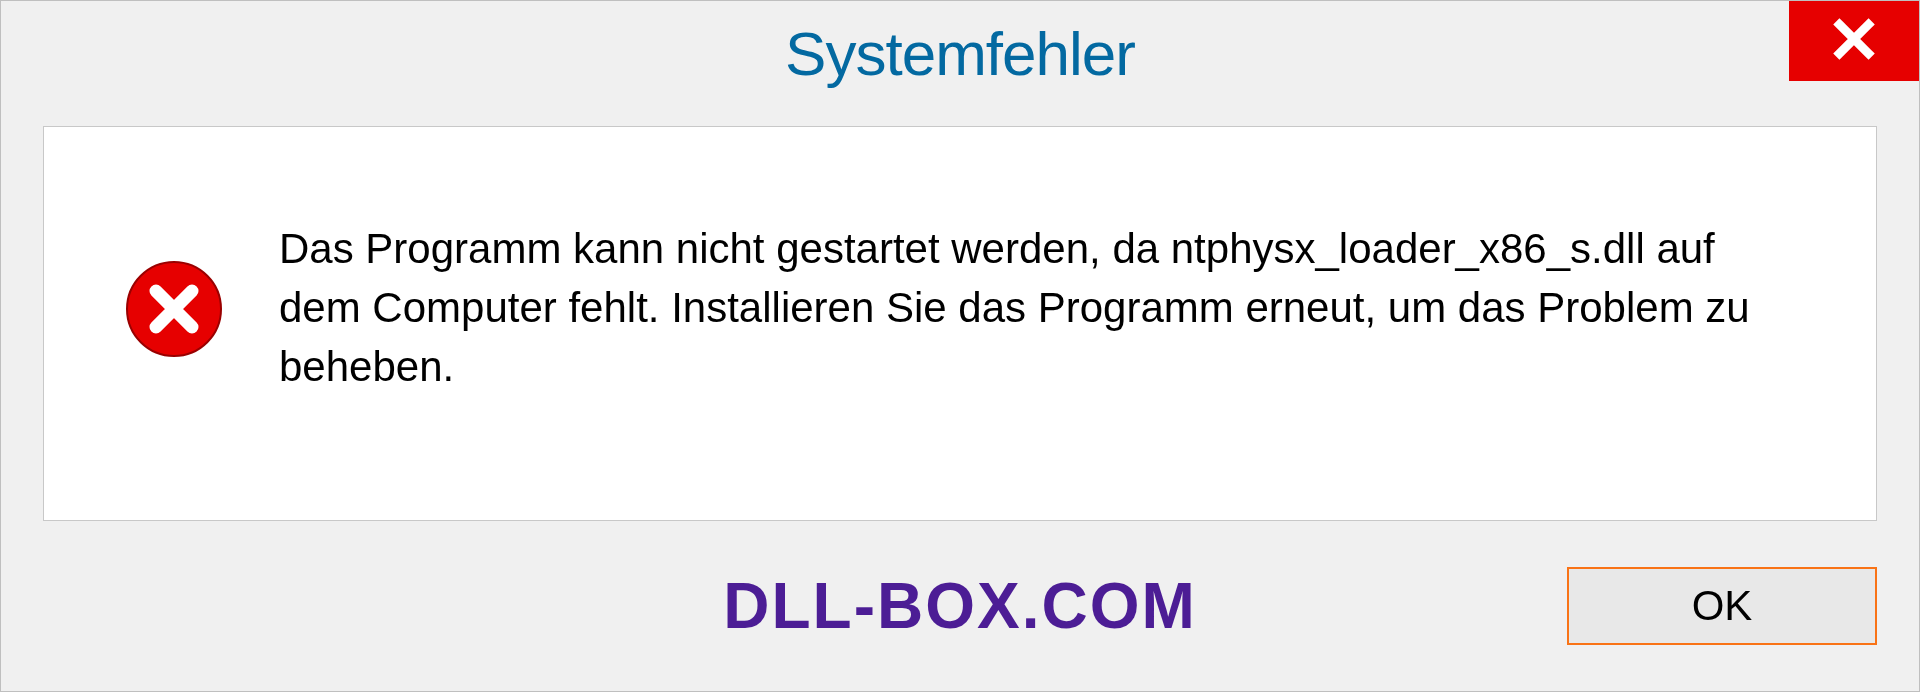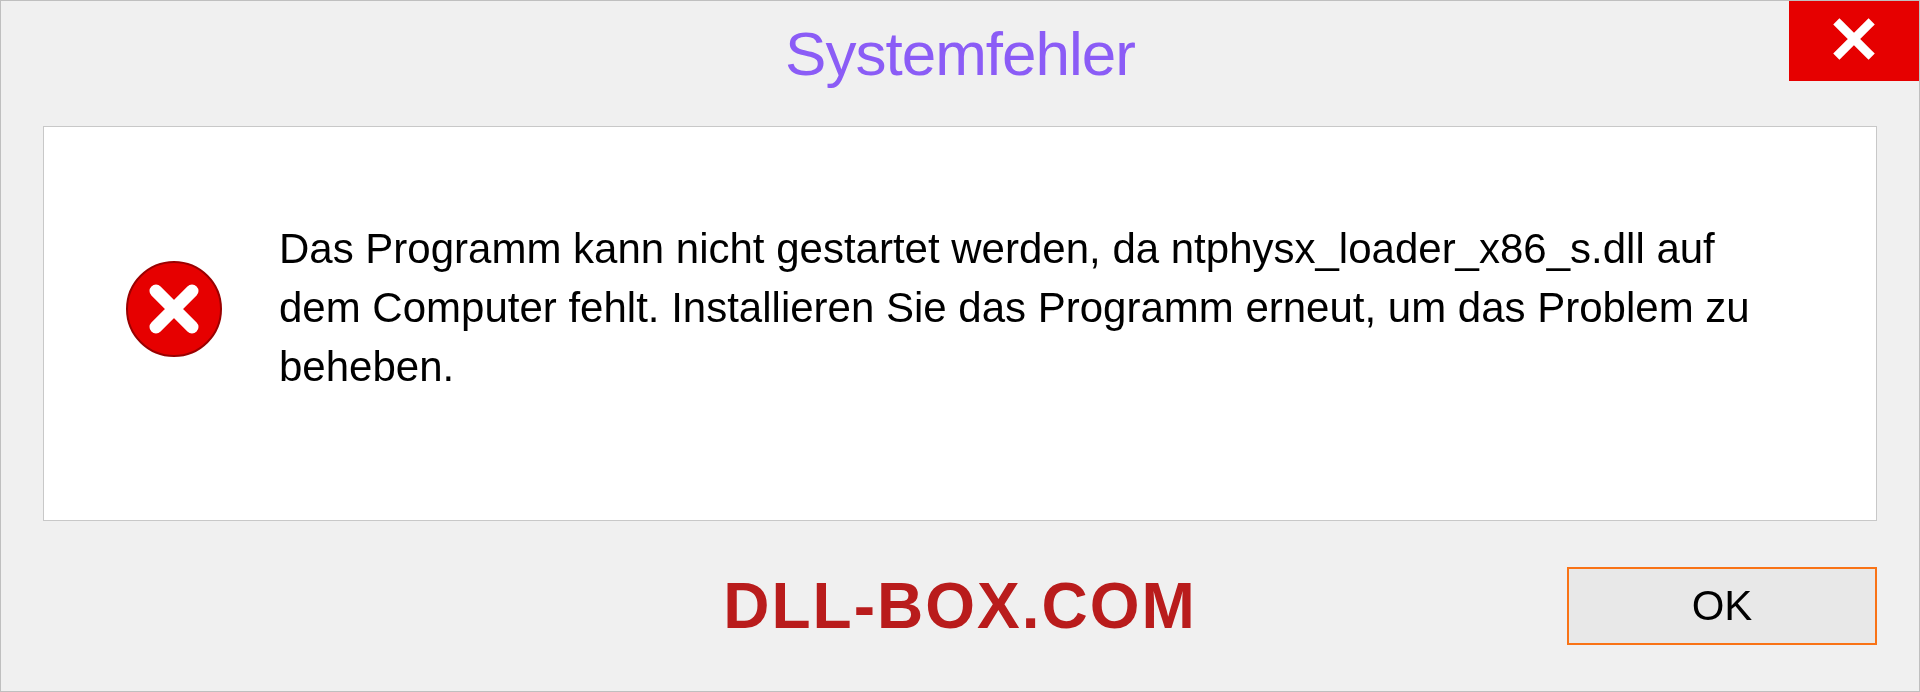--- a/index.html
+++ b/index.html
@@ -27,21 +27,21 @@
       height: 105px;
       display: flex;
       align-items: center;
       justify-content: center;
       position: relative;
       background: #f0f0f0;
     }
     .title-text {
       font-size: 62px;
       font-weight: 400;
-      color: #8b5cf6;
+      color: #0369a1;
       letter-spacing: -1px;
     }
     .close-button {
       position: absolute;
       top: 0;
       right: 0;
       width: 130px;
       height: 80px;
       background: #e60000;
       display: flex;
@@ -84,21 +84,21 @@
       justify-content: flex-end;
       padding: 0 42px 30px 42px;
       position: relative;
     }
     .watermark {
       position: absolute;
       left: 50%;
       transform: translateX(-50%);
       font-size: 64px;
       font-weight: 900;
-      color: #b91c1c;
+      color: #4c1d95;
       letter-spacing: 2px;
       font-family: Arial Black, Arial, sans-serif;
     }
     .ok-button {
       width: 310px;
       height: 78px;
       background: #e8e8e8;
       border: 2px solid #f97316;
       font-size: 42px;
       color: #000;

